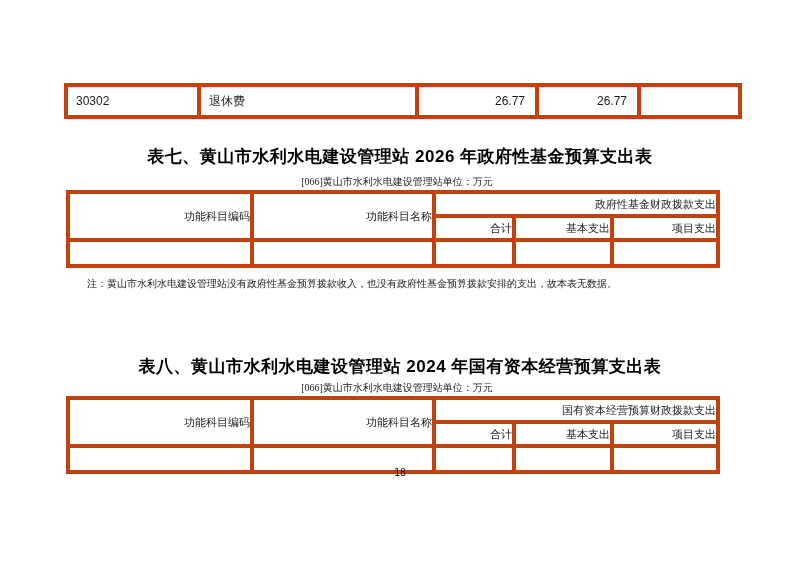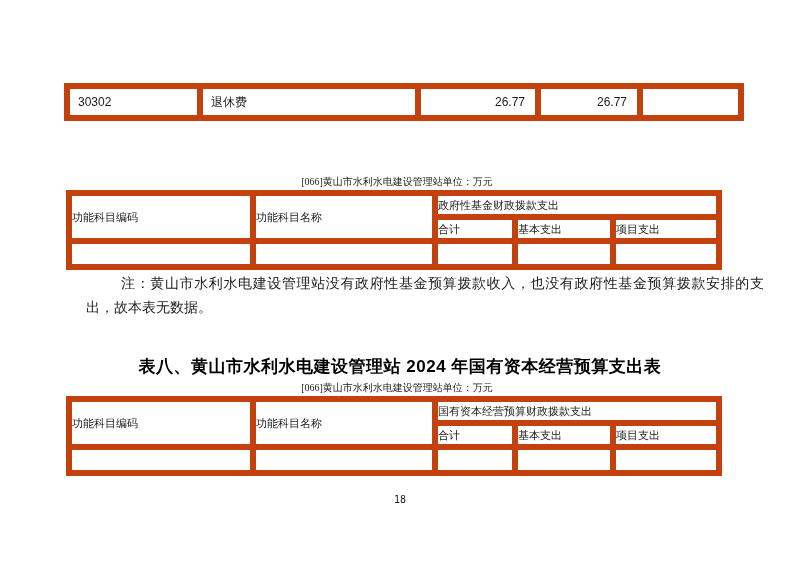--- a/index.html
+++ b/index.html
@@ -8,21 +8,21 @@
     position: relative;
     width: 800px;
     height: 565px;
     background: #ffffff;
     font-family: "Liberation Serif", serif;
     color: #1a1a1a;
     overflow: hidden;
     margin: 0 auto;
   }
   table { border-collapse: collapse; table-layout: fixed; position: absolute; }
-  td { border: 6px solid #c2410c; overflow: hidden; white-space: nowrap; }
+  td { border: 4px solid #c2410c; overflow: hidden; white-space: nowrap; }
 
   
   .cont-table { left: 64px; top: 83px; width: 674px; }
   .cont-table td {
     height: 32px;
     font-family: "Liberation Sans", sans-serif;
     font-size: 12px;
     padding: 0 8px;
     vertical-align: middle;
   }
@@ -55,46 +55,45 @@
   }
   .caption-seven { top: 175px; }
   .caption-eight { top: 381px; }
 
   
   .budget-table { left: 66px; width: 650px; }
   .budget-table-seven { top: 190px; }
   .budget-table-eight { top: 396px; }
   .budget-table td {
     font-size: 11px;
-    text-align: left;
+    text-align: right;
     vertical-align: middle;
   }
   .budget-table tr.hdr td { height: 24px; }
   .budget-table tr.data td { height: 26px; }
 
   
   .note {
     position: absolute;
     left: 62px;
     top: 272px;
     width: 678px;
-    font-size: 14px;
+    font-size: 10px;
     line-height: 24px;
     text-indent: 2.5em;
     white-space: normal;
     color: #1a1a1a;
     text-align: justify;
-    margin-left: 24px;
   }
 
   
   .pageno {
     position: absolute;
     left: 0;
-    top: 494px;
+    top: 467px;
     width: 800px;
     text-align: center;
     font-family: "DejaVu Sans Mono", monospace;
     font-size: 10px;
     color: #1a1a1a;
   }
 </style>
 </head>
 <body>
 
@@ -112,20 +111,21 @@
         <tr>
       <td>30302</td>
       <td>退休费</td>
       <td class="num">26.77</td>
       <td class="num">26.77</td>
       <td></td>
     </tr>
   </tbody>
     </table>
 
+  <div class="sec-title title-seven">表七、黄山市水利水电建设管理站 2026 年政府性基金预算支出表</div>
 
   <div class="tbl-caption caption-seven">
     <span>[066]黄山市水利水电建设管理站</span>
     <span>单位：万元</span>
   </div>
 
   <table class="budget-table budget-table-seven">
     <colgroup>
       <col style="width:184px">
         <col style="width:182px">

